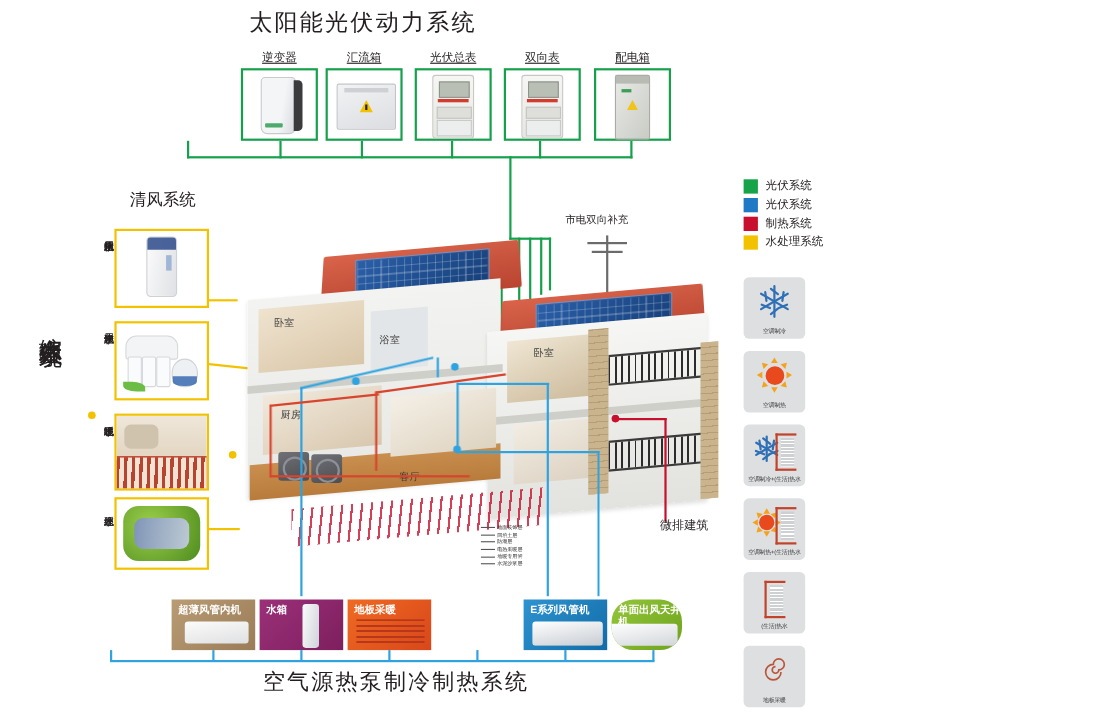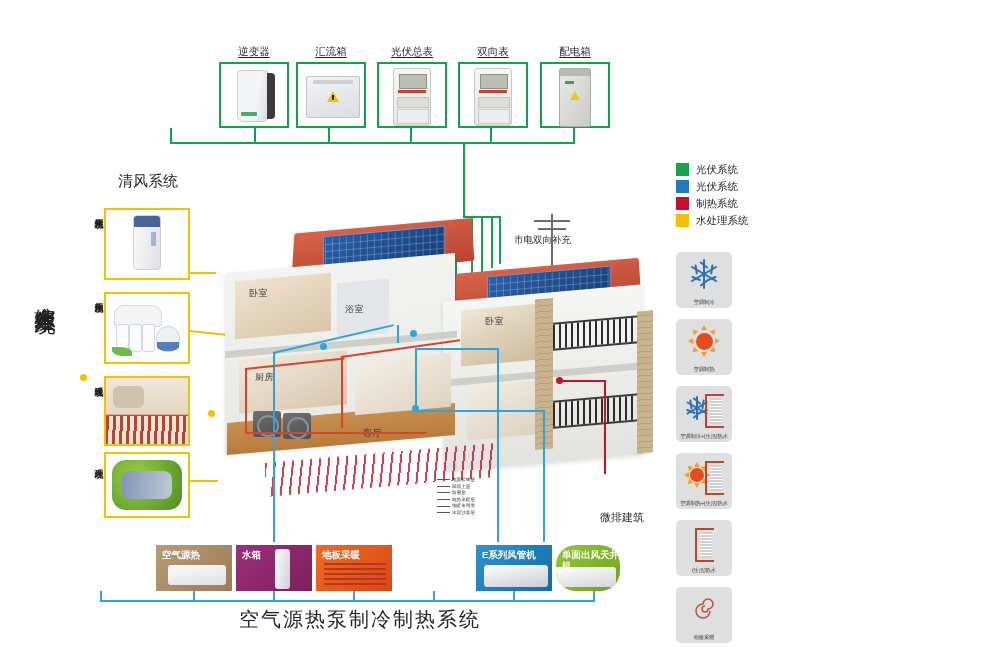--- a/index.html
+++ b/index.html
@@ -204,27 +204,28 @@
   #floor-note div{white-space:nowrap;}
   #floor-note span{display:inline-block;width:13px;height:1px;background:#555;vertical-align:middle;margin-right:2px;}
 
   
   .bcard{position:absolute;top:545px;height:46px;overflow:hidden;}
   .bcard .bt{position:absolute;left:6px;top:4px;font-size:9.5px;color:#fff;line-height:11px;font-weight:bold;}
   .bcard .art{position:absolute;right:4px;bottom:2px;}
 
   #bottom-title{left:0;top:606px;width:720px;text-align:center;font-size:20px;letter-spacing:2px;color:#231f20;}
 
-  .lbl{position:absolute;font-size:11px;color:#231f20;margin-top:40px;}
+  .lbl{position:absolute;font-size:11px;color:#231f20;}
 </style>
 </head>
 <body>
 
 <div class="stage">
 
+  <div class="abs" id="top-title">太阳能光伏动力系统</div>
 
   <div class="abs g-line" style="left:254px;top:128px;width:2px;height:16px;"></div>
   <div class="abs g-line" style="left:328px;top:128px;width:2px;height:16px;"></div>
   <div class="abs g-line" style="left:410px;top:128px;width:2px;height:16px;"></div>
   <div class="abs g-line" style="left:490px;top:128px;width:2px;height:16px;"></div>
   <div class="abs g-line" style="left:573px;top:128px;width:2px;height:16px;"></div>
   <div class="abs g-line" style="left:170px;top:142px;width:405px;height:2px;"></div>
   <div class="abs g-line" style="left:170px;top:128px;width:2px;height:16px;"></div>
   <div class="abs g-line" style="left:463px;top:142px;width:2px;height:76px;"></div>
   <div class="abs g-line" style="left:463px;top:216px;width:38px;height:2px;"></div>
@@ -499,21 +500,21 @@
     <div><span></span><b style="font-weight:normal">地面装饰层</b></div>
     <div><span></span><b style="font-weight:normal">回填土层</b></div>
     <div><span></span><b style="font-weight:normal">防潮层</b></div>
     <div><span></span><b style="font-weight:normal">电热采暖层</b></div>
     <div><span></span><b style="font-weight:normal">地暖专用管</b></div>
     <div><span></span><b style="font-weight:normal">水泥沙浆层</b></div>
   </div>
 
 
   <div class="bcard" style="left:156px;width:76px;background:linear-gradient(135deg,#b99b74,#9a7d58);">
-    <div class="bt">空气源热</div>
+    <div class="bt">超薄风管内机</div>
     <div class="art" style="right:6px;bottom:6px;width:58px;height:20px;background:linear-gradient(170deg,#fbfbfb,#dfe0e1);border-radius:3px;"></div>
   </div>
 
   <div class="bcard" style="left:236px;width:76px;background:linear-gradient(135deg,#9c3079,#7d1f5e);">
     <div class="bt">水箱</div>
     <div class="art" style="right:22px;bottom:2px;width:15px;height:40px;background:linear-gradient(100deg,#fbfbfc,#cfd3d8);border-radius:3px;"></div>
   </div>
 
   <div class="bcard" style="left:316px;width:76px;background:linear-gradient(135deg,#ef6a22,#d9471a);">
     <div class="bt">地板采暖</div>

